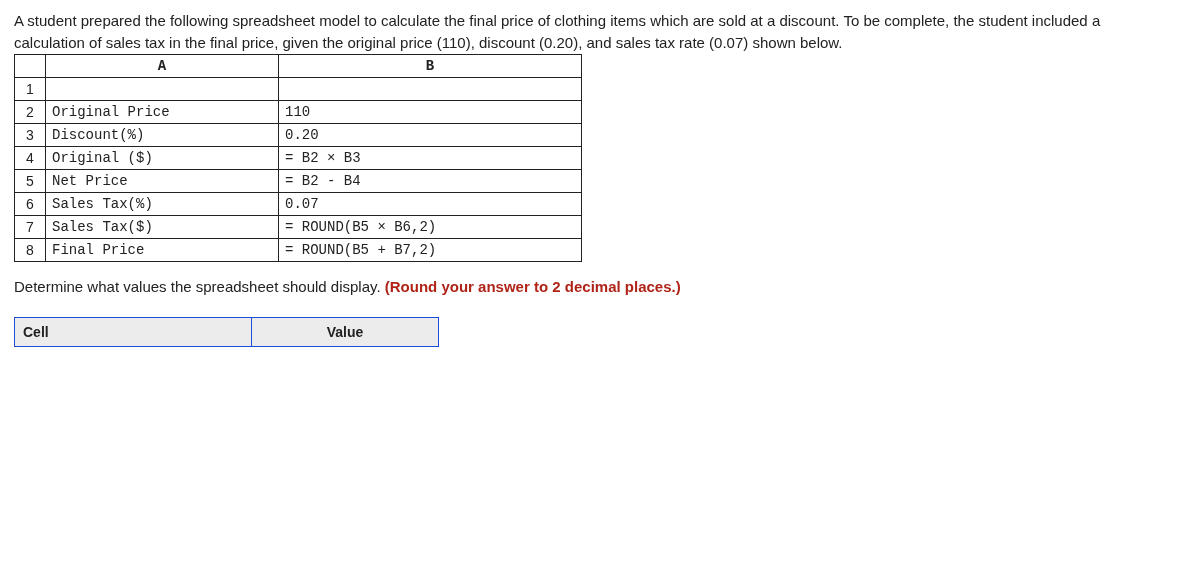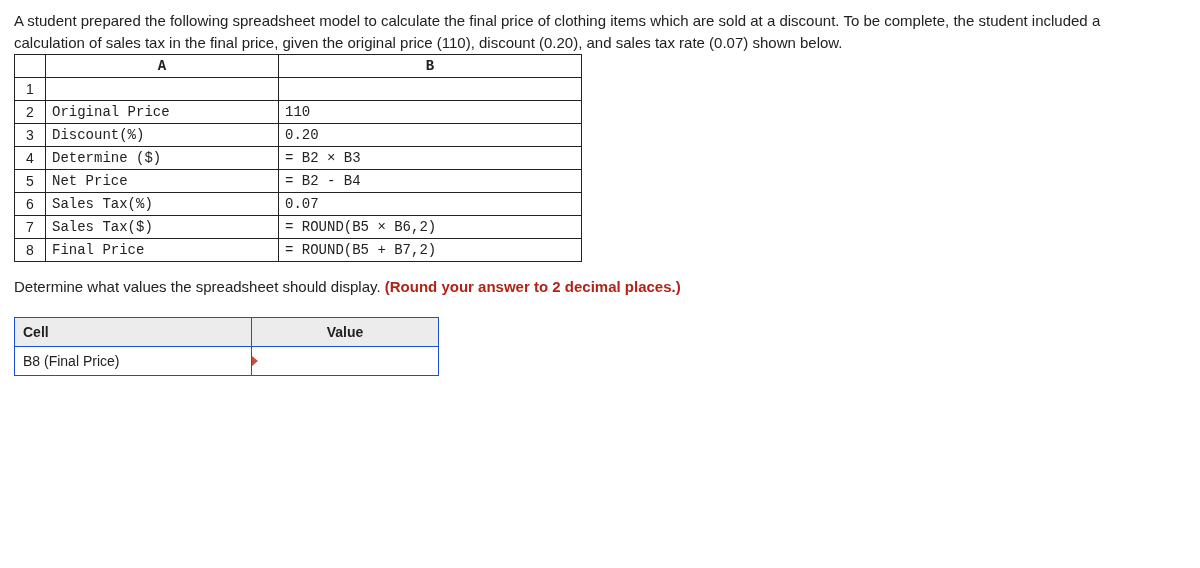--- a/index.html
+++ b/index.html
@@ -123,21 +123,21 @@
     <td class="colA">Original Price</td>
     <td class="colB">110</td>
   </tr>
   <tr>
     <td class="rowhead">3</td>
     <td class="colA">Discount(%)</td>
     <td class="colB">0.20</td>
   </tr>
   <tr>
     <td class="rowhead">4</td>
-    <td class="colA">Determine ($)</td>
+    <td class="colA">Original ($)</td>
     <td class="colB">= B2 × B3</td>
   </tr>
   <tr>
     <td class="rowhead">5</td>
     <td class="colA">Net Price</td>
     <td class="colB">= B2 - B4</td>
   </tr>
   <tr>
     <td class="rowhead">6</td>
     <td class="colA">Sales Tax(%)</td>
@@ -159,18 +159,14 @@
 <div class="prompt">
   <span>Determine what values the spreadsheet should display. </span><span class="hint">(Round your answer to 2 decimal places.)</span>
 </div>
 
 <table class="answer">
   <tbody>
       <tr>
     <th class="cellcol">Cell</th>
     <th style="width:170px">Value</th>
   </tr>
-  <tr>
-    <td class="cellcol">B8 (Final Price)</td>
-    <td class="valcol"><input class="value-input" type="text" style=""></td>
-  </tr>
 </tbody>
   </table>
 
 </body></html>

